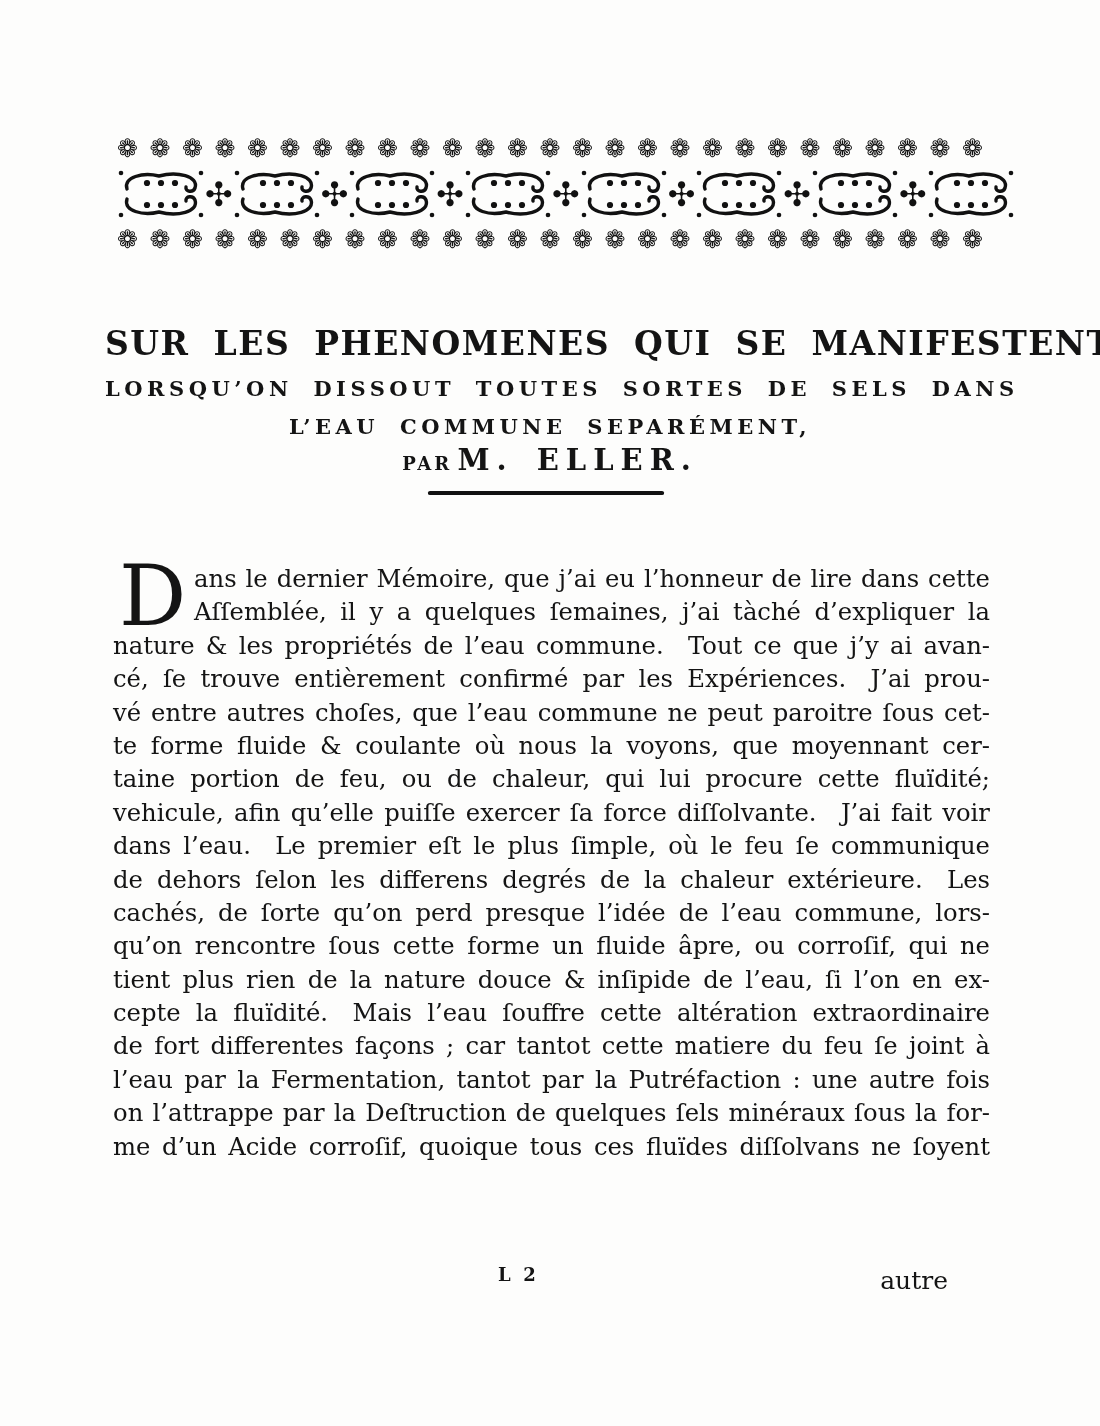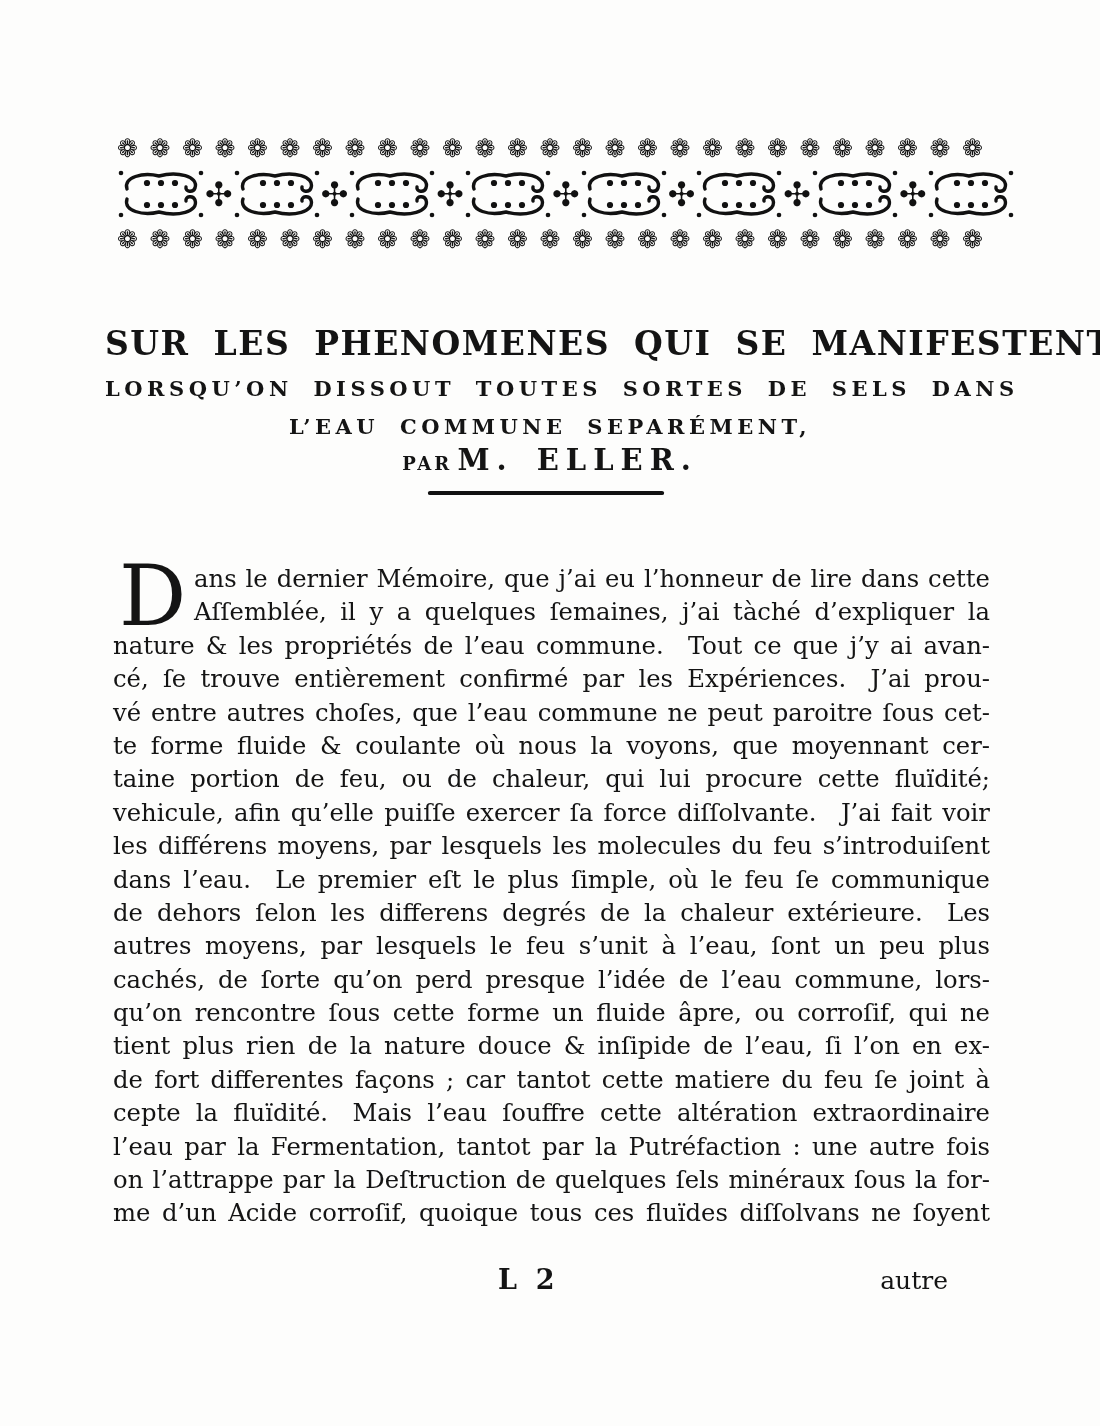--- a/index.html
+++ b/index.html
@@ -97,21 +97,21 @@
   }
 
   
   .footer {
     position: absolute;
     left: 113px; top: 1264px; width: 877px; height: 36px;
     font-size: 25px;
   }
   .sig {
     position: absolute; left: 385px; top: 0;
-    font-size: 27px; font-weight: bold;
+    font-size: 18px; font-weight: bold;
     white-space: pre;
   }
   .catchword { position: absolute; right: 42px; top: 2px; }
 </style>
 </head>
 <body>
 
 <div class="page">
 
   <div class="ornament-band">
@@ -359,29 +359,27 @@
     <span class="dropcap">D</span>
     <div id="body-lines">
         <div class="bline indent">ans le dernier Mémoire, que j’ai eu l’honneur de lire dans cette</div>
         <div class="bline indent">Aſſemblée, il y a quelques ſemaines, j’ai tàché d’expliquer la</div>
         <div class="bline">nature &amp; les propriétés de l’eau commune. Tout ce que j’y ai avan-</div>
         <div class="bline">cé, ſe trouve entièrement confirmé par les Expériences. J’ai prou-</div>
         <div class="bline">vé entre autres choſes, que l’eau commune ne peut paroitre ſous cet-</div>
         <div class="bline">te forme fluide &amp; coulante où nous la voyons, que moyennant cer-</div>
         <div class="bline">taine portion de feu, ou de chaleur, qui lui procure cette fluïdité;</div>
         <div class="bline">vehicule, afin qu’elle puiſſe exercer ſa force diſſolvante. J’ai fait voir</div>
-        <div class="bline">les différens moyens, par lesquels les molecules du feu s’introduiſent</div>
         <div class="bline">dans l’eau. Le premier eſt le plus ſimple, où le feu ſe communique</div>
         <div class="bline">de dehors ſelon les differens degrés de la chaleur extérieure. Les</div>
-        <div class="bline">autres moyens, par lesquels le feu s’unit à l’eau, ſont un peu plus</div>
         <div class="bline">cachés, de ſorte qu’on perd presque l’idée de l’eau commune, lors-</div>
         <div class="bline">qu’on rencontre ſous cette forme un fluide âpre, ou corroſif, qui ne</div>
         <div class="bline">tient plus rien de la nature douce &amp; inſipide de l’eau, ſi l’on en ex-</div>
+        <div class="bline">cepte la fluïdité. Mais l’eau ſouffre cette altération extraordinaire</div>
         <div class="bline">de fort differentes façons ; car tantot cette matiere du feu ſe joint à</div>
-        <div class="bline">cepte la fluïdité. Mais l’eau ſouffre cette altération extraordinaire</div>
         <div class="bline">l’eau par la Fermentation, tantot par la Putréfaction : une autre fois</div>
         <div class="bline">on l’attrappe par la Deſtruction de quelques ſels minéraux ſous la for-</div>
         <div class="bline">me d’un Acide corroſif, quoique tous ces fluïdes diſſolvans ne ſoyent</div>
       </div>
   </div>
 
   <div class="footer">
     <span class="sig">L  2</span>
     <span class="catchword">autre</span>
   </div>

